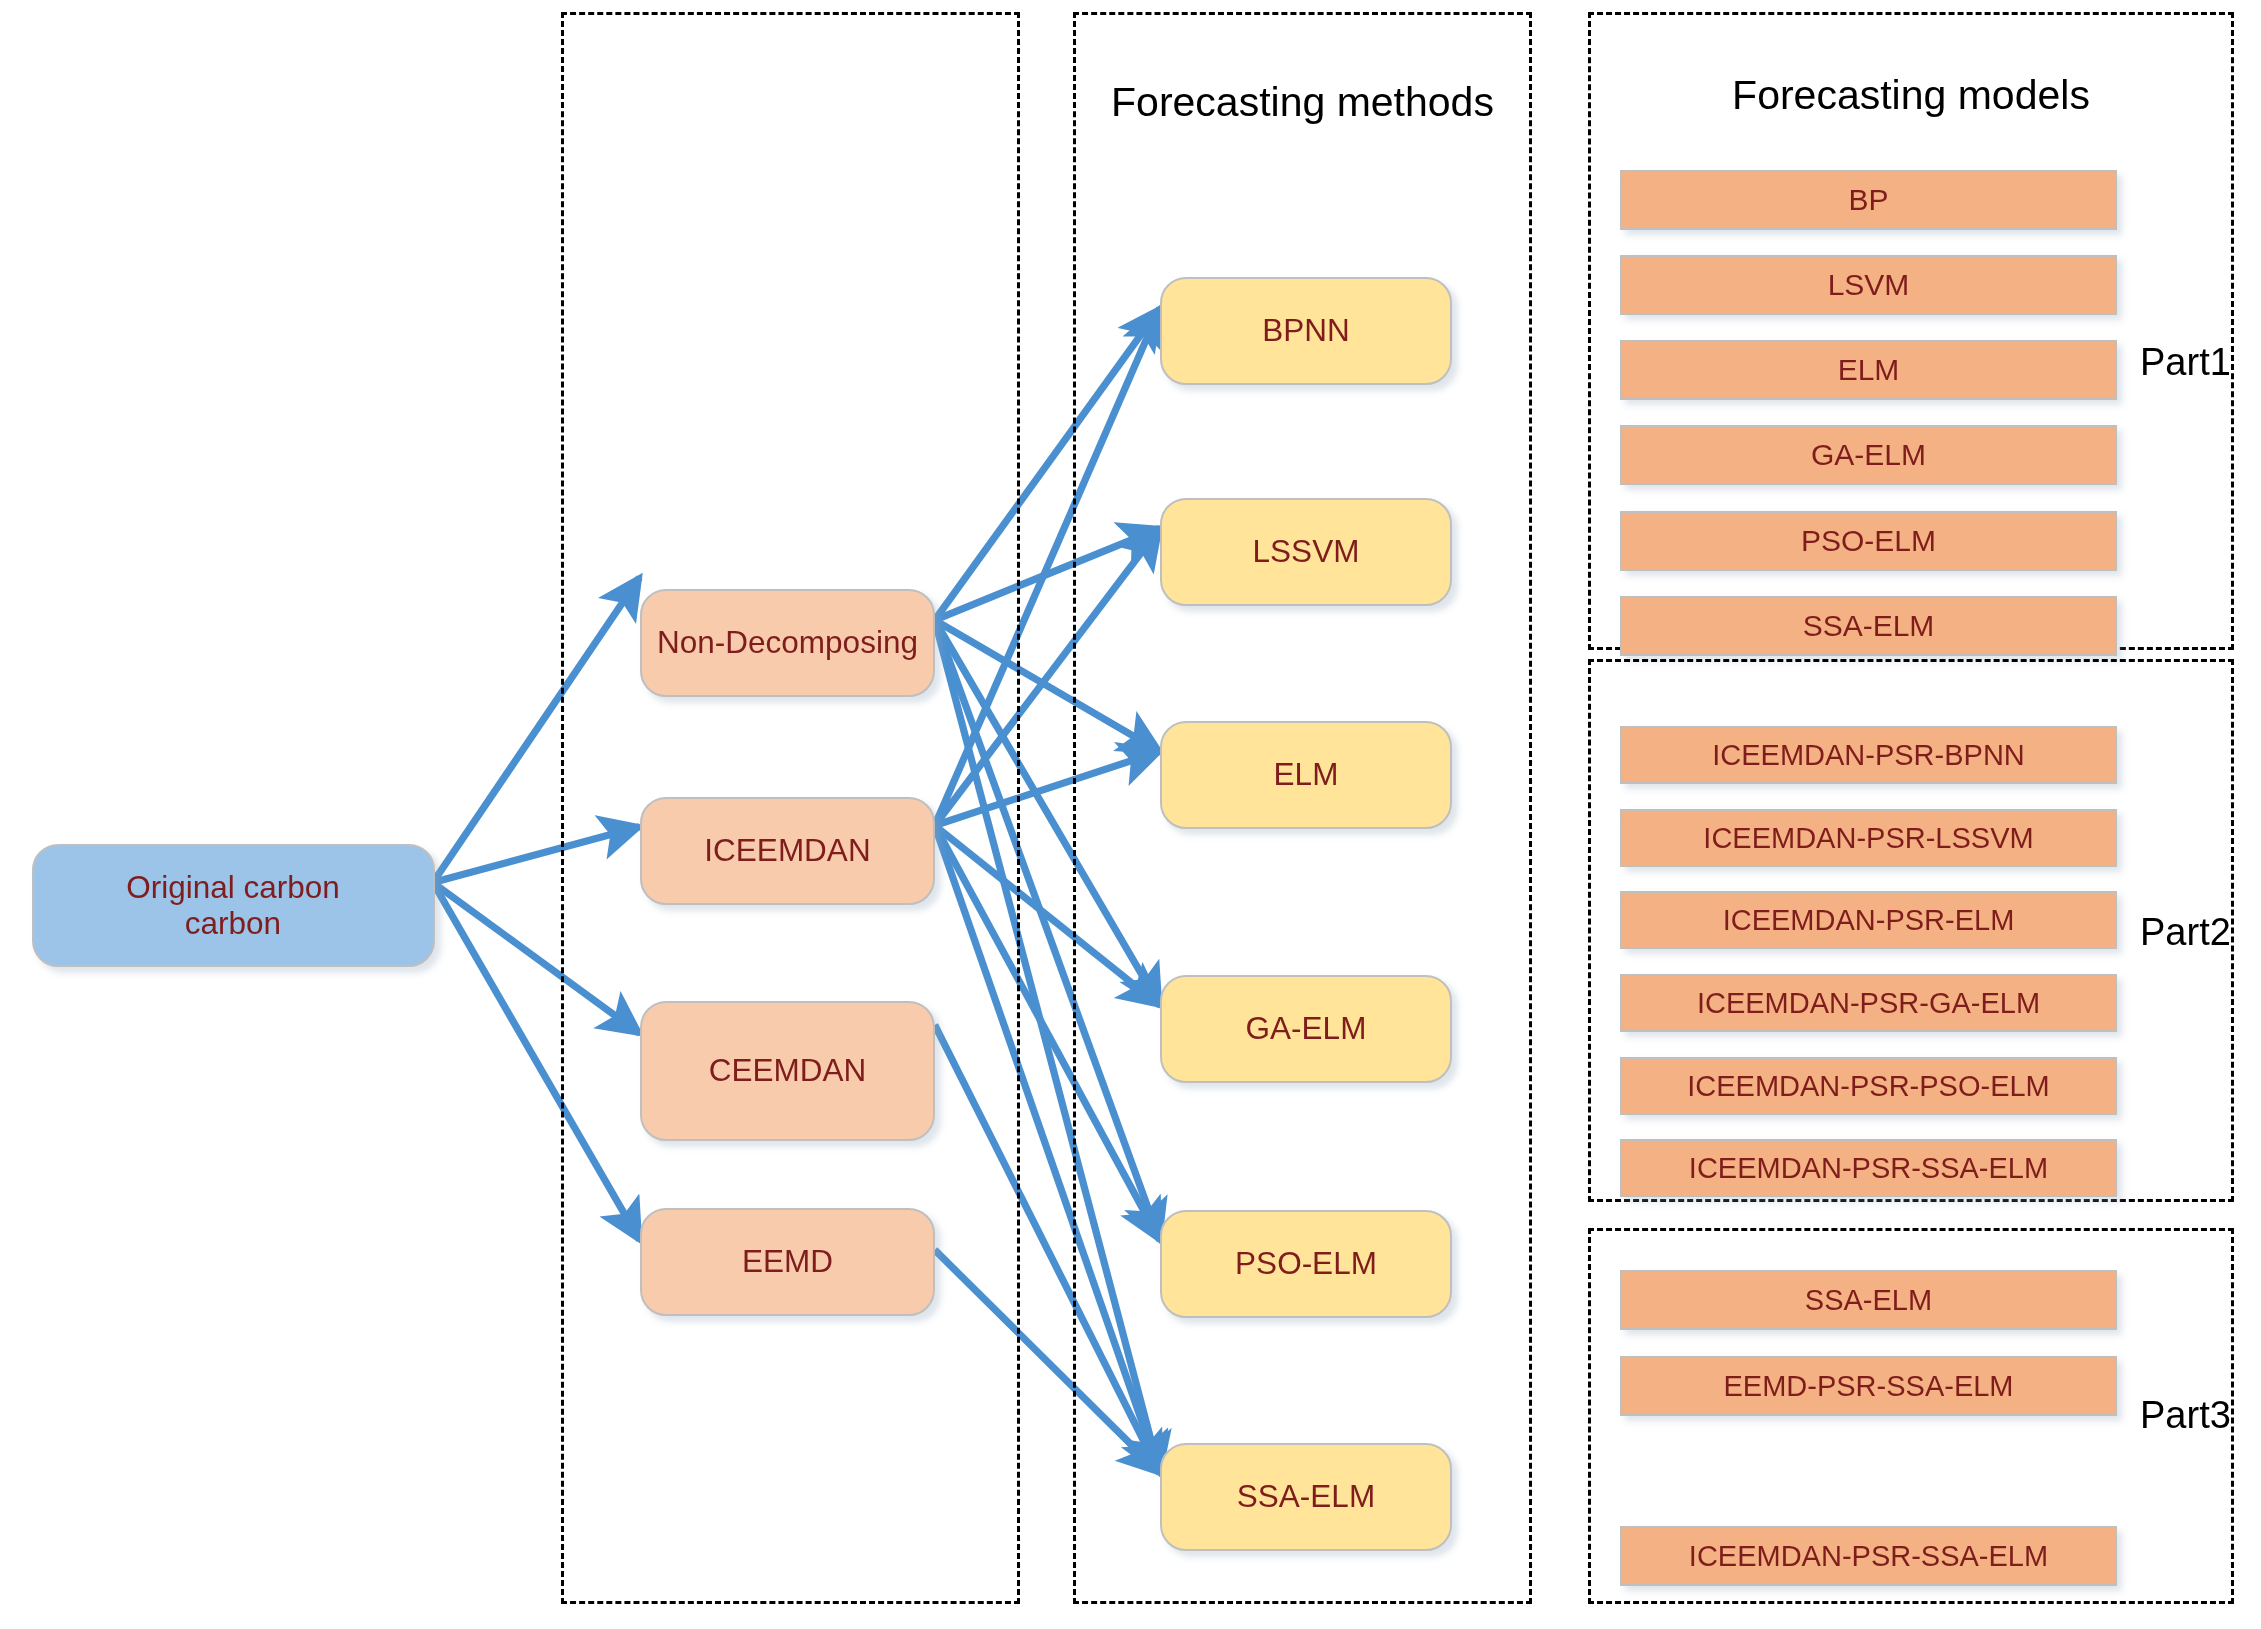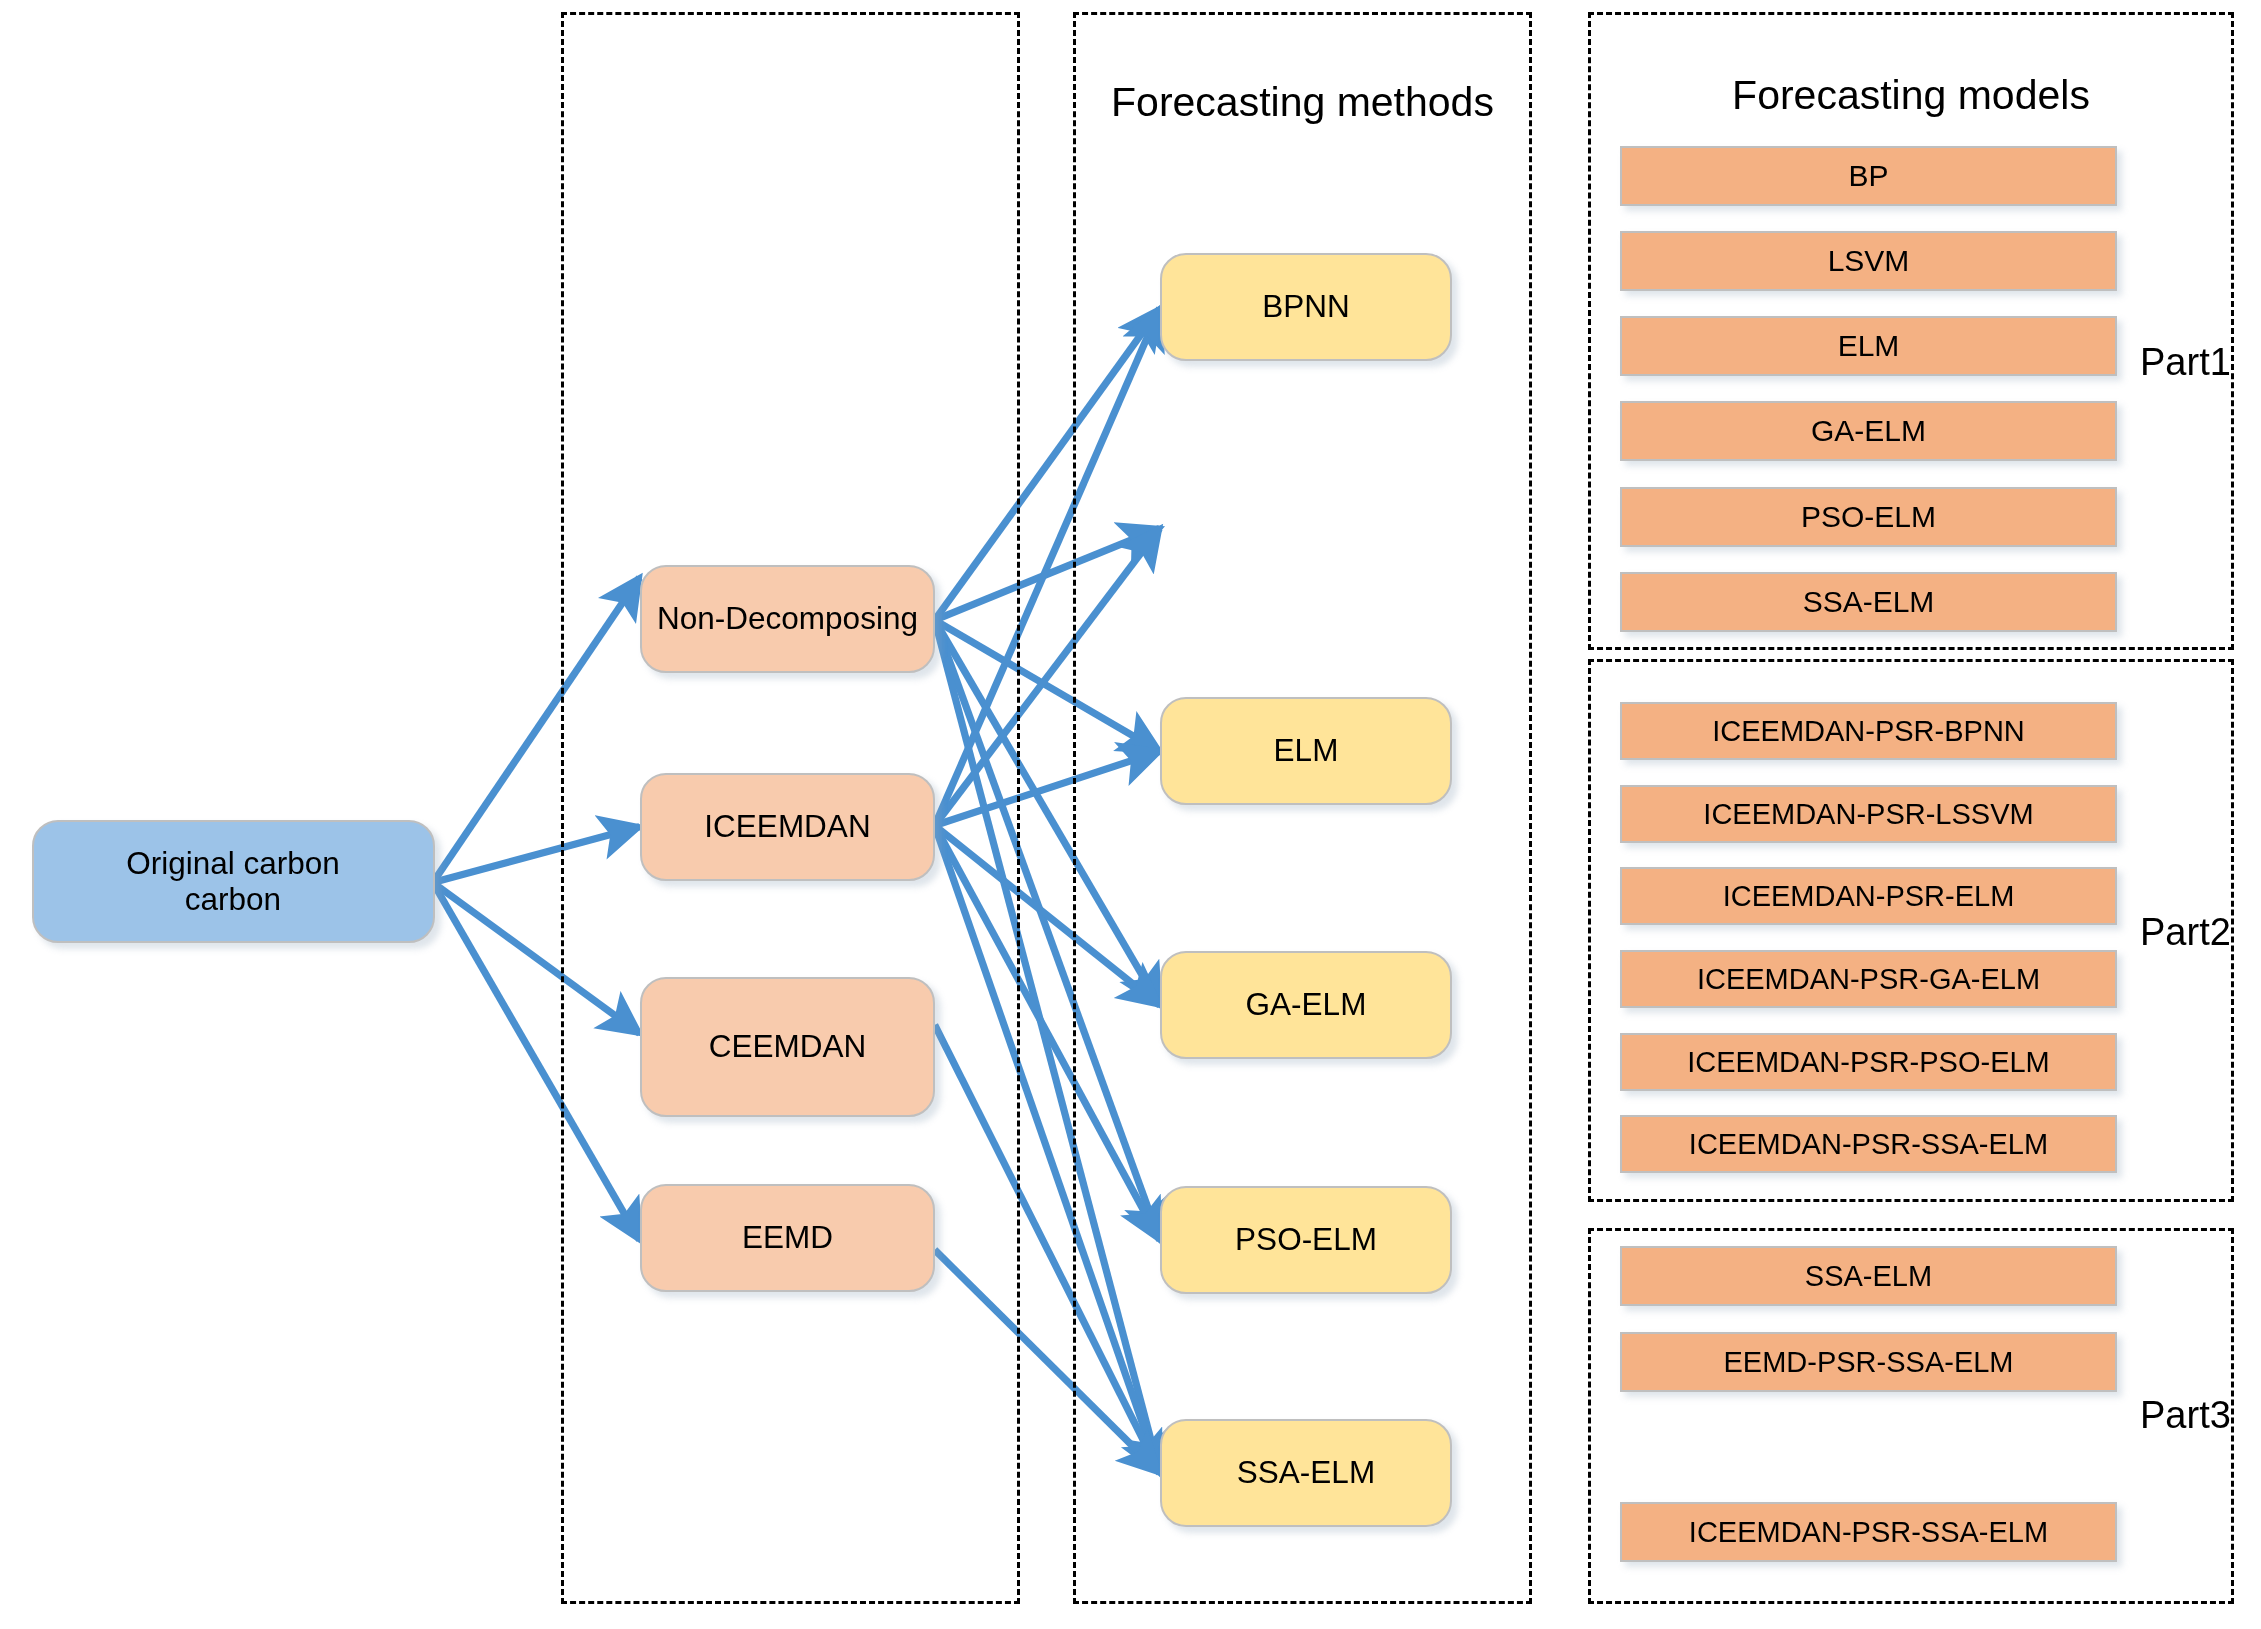--- a/index.html
+++ b/index.html
@@ -4,21 +4,21 @@
 <style>
   html,body{margin:0;padding:0;background:#ffffff;}
   body{font-family:"Liberation Sans", sans-serif;}
   #stage{position:relative;width:2261px;height:1630px;background:#fff;overflow:hidden;}
   svg.layer{position:absolute;left:0;top:0;width:2261px;height:1630px;}
   .panel{position:absolute;border:3.9px dashed #000000;box-sizing:border-box;background:transparent;}
   .panel-title{position:absolute;font-size:41px;color:#000;text-align:center;white-space:nowrap;}
   .part-label{position:absolute;font-size:38px;color:#000;white-space:nowrap;}
   .nodebox{position:absolute;box-sizing:border-box;border:2.6px solid #BFBFBF;
            display:flex;align-items:center;justify-content:center;text-align:right;
-           color:#000000;line-height:1.12;box-shadow:5.2px 5.2px 6.6px rgba(150,170,190,0.30);}
+           color:#7f1d1d;line-height:1.12;box-shadow:5.2px 5.2px 6.6px rgba(150,170,190,0.30);margin-top:24px;}
   .nb-blue{background:#9CC3E8;}
   .nb-peach{background:#F8CBAD;}
   .nb-yellow{background:#FFE499;}
   .nb-orange{background:#F4B183;}
   .fs-48{font-size:31.5px;border-radius:26px;}
   .fs-46{font-size:30px;}
   .fs-44{font-size:29px;}
 </style>
 </head>
 <body>
@@ -77,20 +77,23 @@
   </div>
   <div class="nodebox nb-peach fs-48" style="left:640px;top:1184px;width:295px;height:108px;">
     <span>EEMD</span>
   </div>
 
   <div class="panel" style="left:1073px;top:11.8px;width:459px;height:1592px;"></div>
   <div class="panel-title" style="left:1073px;top:79px;width:459px;">Forecasting methods</div>
 
   <div class="nodebox nb-yellow fs-48" style="left:1160px;top:253px;width:292px;height:108px;">
     <span>BPNN</span>
+  </div>
+  <div class="nodebox nb-yellow fs-48" style="left:1160px;top:474px;width:292px;height:108px;">
+    <span>LSSVM</span>
   </div>
   <div class="nodebox nb-yellow fs-48" style="left:1160px;top:697px;width:292px;height:108px;">
     <span>ELM</span>
   </div>
   <div class="nodebox nb-yellow fs-48" style="left:1160px;top:951px;width:292px;height:108px;">
     <span>GA-ELM</span>
   </div>
   <div class="nodebox nb-yellow fs-48" style="left:1160px;top:1186px;width:292px;height:108px;">
     <span>PSO-ELM</span>
   </div>

